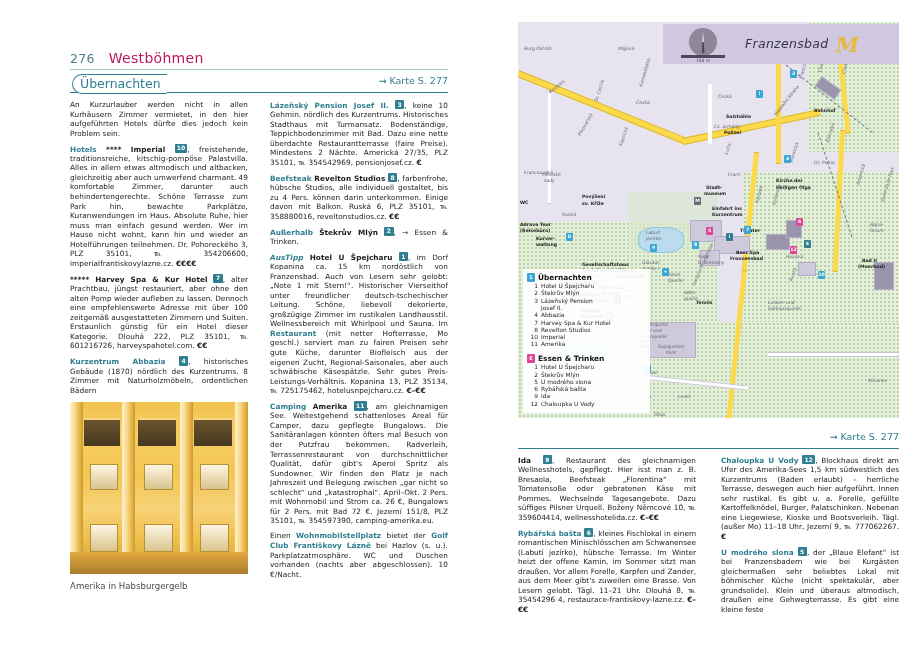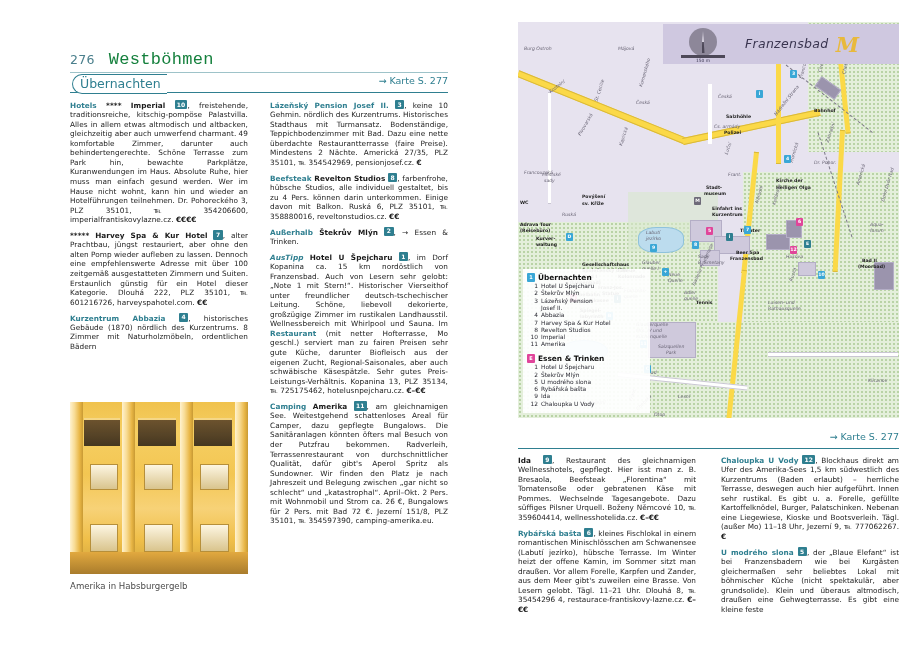--- a/index.html
+++ b/index.html
@@ -4,21 +4,21 @@
 <style>
   html,body{margin:0;padding:0;background:#ffffff;}
   body{width:916px;height:648px;font-family:"DejaVu Sans",sans-serif;color:#1a1a1a;overflow:hidden;}
   .page{position:relative;width:916px;height:648px;background:#fff;}
 
   
   .left-page{position:absolute;left:0;top:0;width:458px;height:648px;}
   .page-head{position:absolute;left:70px;top:50px;width:378px;}
   .page-head-row{display:flex;align-items:baseline;gap:14px;}
   .page-num{font-size:12.5px;color:#4a7f8c;letter-spacing:.3px;}
-  .page-chapter{font-size:17px;color:#15803d;letter-spacing:.3px;font-family:Liberation Mono, monospace;}
+  .page-chapter{font-size:14px;color:#be185d;letter-spacing:.3px;}
   .head-rule{margin-top:3px;border-top:1.1px solid #9ec3c9;width:378px;}
 
   .sec-head{position:absolute;left:70px;top:74px;width:378px;height:22px;}
   .sec-head .label{position:absolute;left:2px;top:0;font-size:12.5px;color:#2f7f90;
      padding:1px 6px 2px 7px;border-left:1.4px solid #2f7f90;border-top:1.4px solid #2f7f90;
      border-bottom:1.4px solid #2f7f90;border-radius:11px 0 0 11px;background:#fff;z-index:2;}
   .sec-head .rule{position:absolute;left:0;top:18px;width:378px;border-top:1.6px solid #2f7f90;}
   .sec-head .kartelink{position:absolute;right:0;top:1px;font-size:9.5px;color:#2f7f90;}
 
   .cols{position:absolute;left:70px;top:100px;width:378px;}
@@ -124,31 +124,33 @@
 
     <div class="sec-head">
       <span class="label">Übernachten</span>
       <span class="rule"></span>
       <span class="kartelink">→ Karte S. 277</span>
     </div>
 
     <div class="cols">
 
       <div class="col c1">
+        <p class="tx">An Kurzurlauber werden nicht in allen Kurhäusern Zimmer vermietet, in den hier aufgeführten Hotels dürfte dies jedoch kein Problem sein.</p>
         <p class="tx"><span class="b-teal">Hotels</span> <span class="b-dark">****</span> <span class="b-dark">Imperial</span> <span class="num">10</span><span>, freistehende, traditionsreiche, kitschig-pompöse Palastvilla. Alles in allem etwas altmodisch und altbacken, gleichzeitig aber auch umwerfend charmant. 49 komfortable Zimmer, darunter auch behindertengerechte. Schöne Terrasse zum Park hin, bewachte Parkplätze, Kuranwendungen im Haus. Absolute Ruhe, hier muss man einfach gesund werden. Wer im Hause nicht wohnt, kann hin und wieder an Hotelführungen teilnehmen. Dr. Pohoreckého 3, PLZ 35101, ℡ 354206600, imperialfrantiskovylazne.cz. </span><span class="eur">€€€€</span></p>
         <p class="tx"><span class="b-dark">*****</span> <span class="b-dark">Harvey Spa &amp; Kur Hotel</span> <span class="num">7</span><span>, alter Prachtbau, jüngst restauriert, aber ohne den alten Pomp wieder aufleben zu lassen. Dennoch eine empfehlenswerte Adresse mit über 100 zeitgemäß ausgestatteten Zimmern und Suiten. Erstaunlich günstig für ein Hotel dieser Kategorie. Dlouhá 222, PLZ 35101, ℡ 601216726, harveyspahotel.com. </span><span class="eur">€€</span></p>
         <p class="tx"><span class="b-teal">Kurzentrum</span> <span class="b-teal">Abbazia</span> <span class="num">4</span><span>, historisches Gebäude (1870) nördlich des Kurzentrums. 8 Zimmer mit Naturholzmöbeln, ordentlichen Bädern</span></p>
       </div>
 
       <div class="col c2">
         <p class="tx"><span class="b-teal">Lázeňský Pension Josef II.</span> <span class="num">3</span><span>, keine 10 Gehmin. nördlich des Kurzentrums. Historisches Stadthaus mit Turmansatz. Bodenständige, Teppichbodenzimmer mit Bad. Dazu eine nette überdachte Restaurantterrasse (faire Preise). Mindestens 2 Nächte. Americká 27/35, PLZ 35101, ℡ 354542969, pensionjosef.cz. </span><span class="eur">€</span></p>
         <p class="tx"><span class="b-teal">Beefsteak</span> <span class="b-dark">Revelton Studios</span> <span class="num">8</span><span>, farbenfrohe, hübsche Studios, alle individuell gestaltet, bis zu 4 Pers. können darin unterkommen. Einige davon mit Balkon. Ruská 6, PLZ 35101, ℡ 358880016, reveltonstudios.cz. </span><span class="eur">€€</span></p>
         <p class="tx"><span class="b-teal">Außerhalb</span> <span class="b-dark">Štekrův Mlýn</span> <span class="num">2</span><span>, → Essen &amp; Trinken.</span></p>
         <p class="tx"><span class="tipbadge">AusTipp</span> <span class="b-dark">Hotel U Špejcharu</span> <span class="num">1</span><span>, im Dorf Kopanina ca. 15 km nordöstlich von Franzensbad. Auch von Lesern sehr gelobt: „Note 1 mit Stern!“. Historischer Vierseithof unter freundlicher deutsch-tschechischer Leitung. Schöne, liebevoll dekorierte, großzügige Zimmer im rustikalen Landhausstil. Wellnessbereich mit Whirlpool und Sauna. Im </span><span class="b-teal">Restaurant</span><span> (mit netter Hofterrasse, Mo geschl.) serviert man zu fairen Preisen sehr gute Küche, darunter Biofleisch aus der eigenen Zucht, Regional-Saisonales, aber auch schwäbische Käsespätzle. Sehr gutes Preis-Leistungs-Verhältnis. Kopanina 13, PLZ 35134, ℡ 725175462, hotelusnpejcharu.cz. </span><span class="eur">€–€€</span></p>
         <p class="tx"><span class="b-teal">Camping</span> <span class="b-dark">Amerika</span> <span class="num">11</span><span>, am gleichnamigen See. Weitestgehend schattenloses Areal für Camper, dazu gepflegte Bungalows. Die Sanitäranlagen könnten öfters mal Besuch von der Putzfrau bekommen. Radverleih, Terrassenrestaurant von durchschnittlicher Qualität, dafür gibt's Aperol Spritz als Sundowner. Wir finden den Platz je nach Jahreszeit und Belegung zwischen „gar nicht so schlecht“ und „katastrophal“. April–Okt. 2 Pers. mit Wohnmobil und Strom ca. 26 €, Bungalows für 2 Pers. mit Bad 72 €. Jezerní 151/8, PLZ 35101, ℡ 354597390, camping-amerika.eu.</span></p>
+        <p class="tx"><span>Einen </span><span class="b-teal">Wohnmobilstellplatz</span><span> bietet der </span><span class="b-teal">Golf Club Františkovy Lázně</span><span> bei Hazlov (s. u.). Parkplatzatmosphäre. WC und Duschen vorhanden (nachts aber abgeschlossen). 10 €/Nacht.</span></p>
       </div>
     </div>
 
     <div class="photo-wrap">
       <div class="photo">
         <div class="ph-col" style="left:0px"></div>
         <div class="ph-col" style="left:52px"></div>
         <div class="ph-col" style="left:110px"></div>
         <div class="ph-col" style="left:165px"></div>
         <div class="ph-balc" style="left:14px;top:16px;width:36px"></div>

